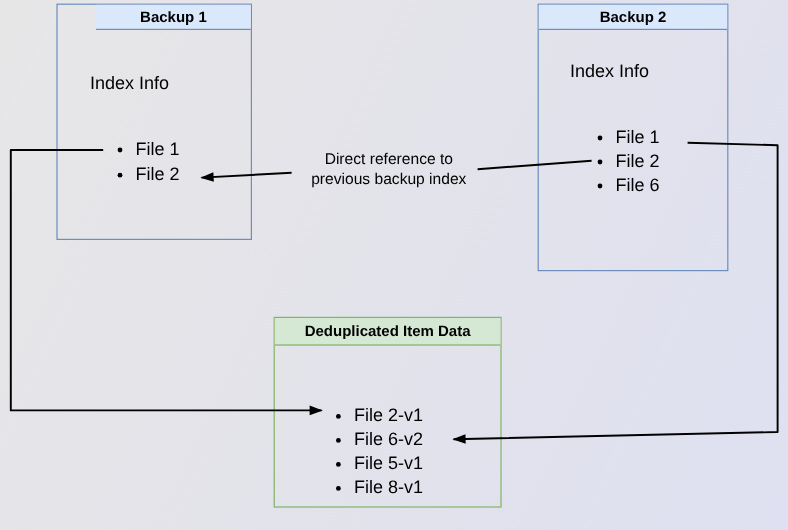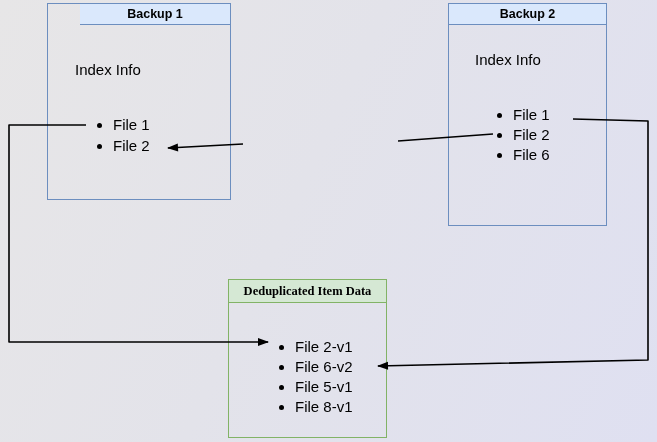--- a/index.html
+++ b/index.html
@@ -25,25 +25,25 @@
     background: #dae8fc;
     border-bottom: 1px solid #6c8ebf;
     text-align: center;
     font-weight: bold;
     font-size: 12.5px;
   }
   .box.green .box-header {
     background: #d5e8d4;
     border-bottom-color: #82b366;
   }
-  #backup1 { left: 47px; top: 3px; width: 184px; height: 197px; padding-left: 32px; }
+  #backup1 { left: 47px; top: 3px; width: 163px; height: 197px; padding-left: 32px; }
   #backup1 .box-header { height: 21px; line-height: 21px; }
   #backup2 { left: 448px; top: 3px; width: 159px; height: 223px; }
   #backup2 .box-header { height: 21px; line-height: 21px; }
-  #dedup   { left: 228px; top: 279px; width: 159px; height: 159px; font-family: Liberation Serif, serif; }
+  #dedup   { left: 228px; top: 264px; width: 190px; height: 159px; }
   #dedup .box-header { height: 23px; line-height: 23px; }
 
   .index-label {
     position: absolute;
     font-size: 15px;
     line-height: 18px;
     white-space: nowrap;
   }
   #backup1-index { left: 75px; top: 61px; }
   #backup2-index { left: 475px; top: 51px; }
@@ -112,20 +112,24 @@
   <div class="box green" id="dedup">
     <div class="box-header">Deduplicated Item Data</div>
   </div>
   <ul class="filelist" id="dedup-files">
     <li>File 2-v1</li>
     <li>File 6-v2</li>
     <li>File 5-v1</li>
     <li>File 8-v1</li>
   </ul>
 
+  <div class="annotation">
+    <div>Direct reference to</div>
+    <div>previous backup index</div>
+  </div>
 
   <svg class="connectors" viewBox="0 0 657 442" xmlns="http://www.w3.org/2000/svg">
     <defs>
       <marker id="ah" markerWidth="14" markerHeight="10" refX="11" refY="5" orient="auto" markerUnits="userSpaceOnUse">
         <path d="M1,1 L12,5 L1,9 z" fill="#000"></path>
       </marker>
     </defs>
 
     <polyline points="86,125 9,125 9,342 268,342" marker-end="url(#ah)"></polyline>
 

